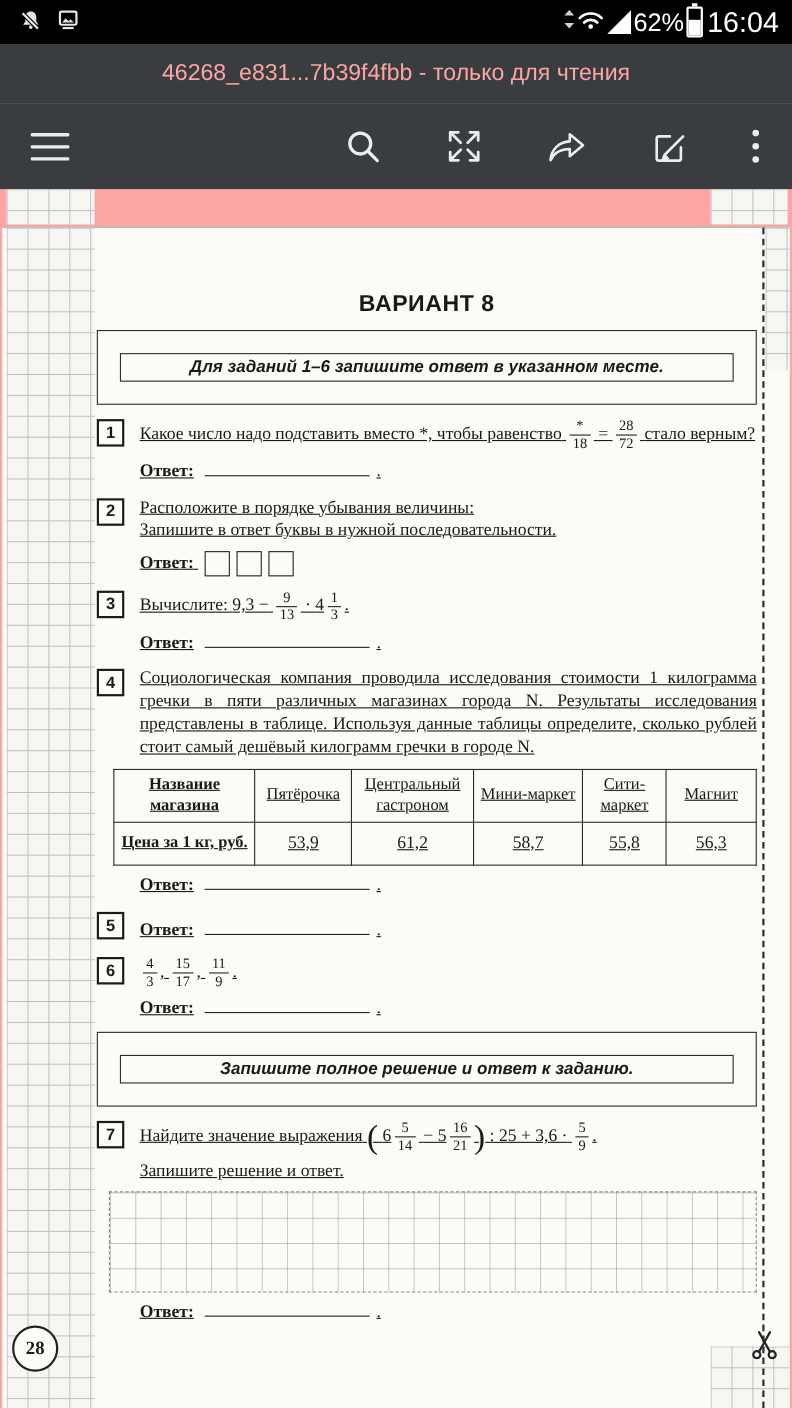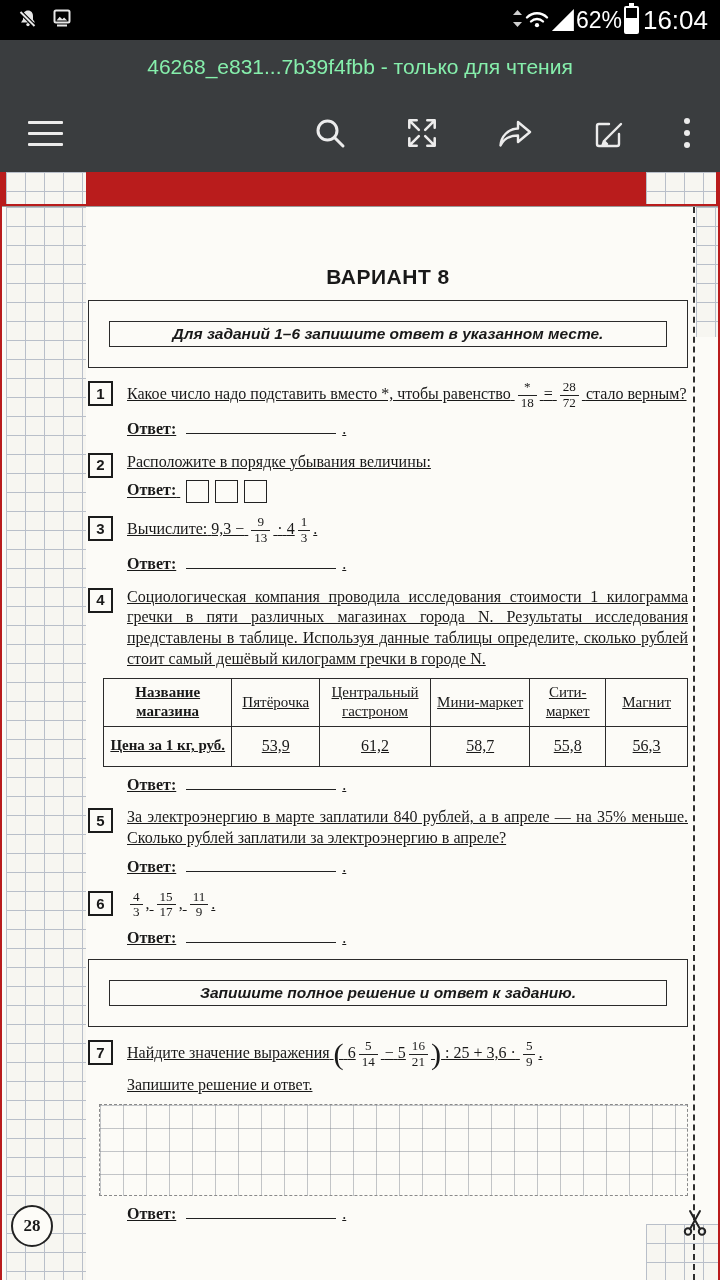--- a/index.html
+++ b/index.html
@@ -10,29 +10,29 @@
   .sb-left{display:flex;align-items:center;gap:14px;margin-left:6px;}
   .sb-right{margin-left:auto;display:flex;align-items:center;gap:2px;color:#fff;}
   .sb-pct{font-size:23px;color:#fff;}
   .sb-time{font-size:26px;color:#fff;margin-left:2px;}
   .batt{position:relative;width:15px;height:28px;border:2px solid #fff;border-radius:2px;box-sizing:border-box;}
   .batt:before{content:"";position:absolute;top:-5px;left:3px;width:5px;height:3px;background:#fff;}
   .batt .lvl{position:absolute;left:0;right:0;bottom:0;height:60%;background:#fff;}
   .tri{width:22px;height:22px;background:#fff;clip-path:polygon(100% 0,100% 100%,0 100%);}
 
   
-  .titlebar{height:54px;background:#3a3d3f;display:flex;align-items:center;justify-content:center;color:#86efac;font-size:21px;}
+  .titlebar{height:54px;background:#3a3d3f;display:flex;align-items:center;justify-content:center;color:#fca5a5;font-size:21px;}
   .toolbar{height:78px;background:#3a3d3f;display:flex;align-items:center;padding:0 28px;box-sizing:border-box;}
   .burger{width:35px;display:flex;flex-direction:column;gap:8px;cursor:pointer;}
   .burger div{height:3px;background:#ececec;border-radius:1px;}
   .tb-icons{margin-left:auto;display:flex;align-items:center;gap:56px;}
   .tb-btn{display:flex;align-items:center;justify-content:center;cursor:pointer;}
 
   
-  .doc{position:relative;height:1108px;background:#b91c1c;overflow:hidden;}
+  .doc{position:relative;height:1108px;background:#fca5a5;overflow:hidden;}
   .grid{background-color:#f7f6f1;background-image:linear-gradient(#b9bfc9 1px,transparent 1px),linear-gradient(90deg,#b9bfc9 1px,transparent 1px);background-size:19px 19px;}
   .gridTL{position:absolute;left:6px;top:0;width:80px;height:32px;}
   .gridTR{position:absolute;right:4px;top:0;width:70px;height:32px;}
   .page{position:absolute;left:2px;right:2px;top:34px;bottom:0;background:#fcfbf7;border-top:1px solid #9a9a9a;}
   .gridL{position:absolute;left:4px;top:0;bottom:0;width:80px;}
   .gridRT{position:absolute;right:0;top:0;width:22px;height:130px;}
   .gridRB{position:absolute;right:0;bottom:0;width:72px;height:56px;}
   .cut{position:absolute;right:23px;top:0;bottom:0;border-left:2px dashed #2e2e2e;}
 
   
@@ -187,20 +187,21 @@
           <div class="ans">
             <b>Ответ:</b><span class="blank"></span><span>.</span>
           </div>
         </div>
       </div>
 
       <div class="task">
         <div class="tnum">2</div>
         <div class="tbody">
           <div>Расположите в порядке убывания величины:</div>
+          <div>Запишите в ответ буквы в нужной последовательности.</div>
           <div class="ans">
             <b>Ответ:</b>
             <span class="sq"></span><span class="sq"></span><span class="sq"></span>
           </div>
         </div>
       </div>
 
       <div class="task">
         <div class="tnum">3</div>
         <div class="tbody">
@@ -251,21 +252,20 @@
             </table>
           <div class="ans">
             <b>Ответ:</b><span class="blank"></span><span>.</span>
           </div>
         </div>
       </div>
 
       <div class="task">
         <div class="tnum">5</div>
         <div class="tbody">
-          <div class="just">За электроэнергию в марте заплатили 840 рублей, а в апреле — на 35% меньше. Сколько рублей заплатили за электроэнергию в апреле?</div>
           <div class="ans">
             <b>Ответ:</b><span class="blank"></span><span>.</span>
           </div>
         </div>
       </div>
 
       <div class="task" style="margin-bottom:10px;">
         <div class="tnum">6</div>
         <div class="tbody">
           <div class="exprline">

